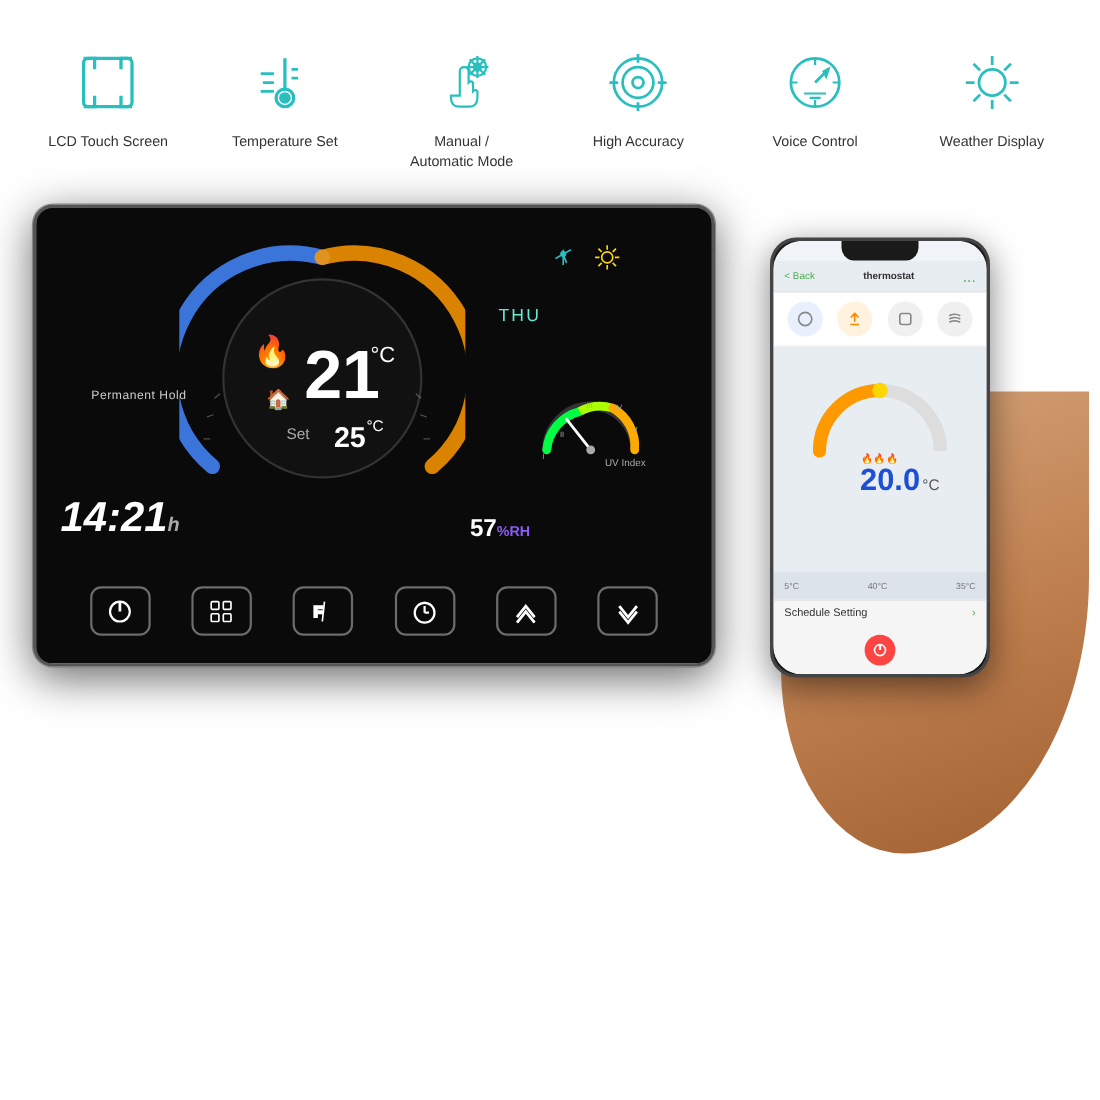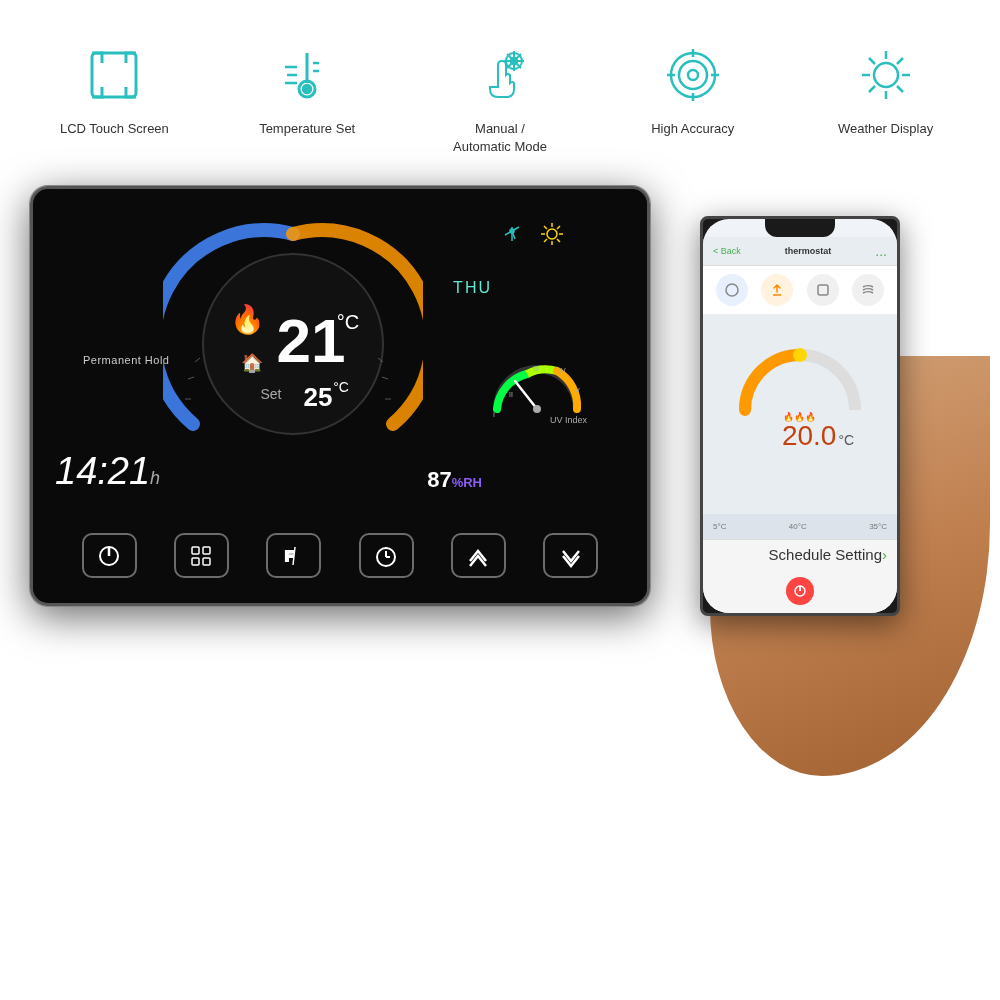--- a/index.html
+++ b/index.html
@@ -90,21 +90,21 @@
       padding-left: 28px;
     }
 
     
     .time-display {
       position: absolute;
       left: 22px;
       bottom: 110px;
       color: white;
       font-size: 38px;
-      font-weight: normal;
+      font-weight: bold;
       font-style: italic;
     }
     .time-unit {
       font-size: 18px;
       color: #aaa;
     }
 
     
     .day-label {
       position: absolute;
@@ -206,21 +206,21 @@
       border-radius: 0 0 60% 40%;
       z-index: 1;
     }
     .phone-frame {
       position: absolute;
       top: 0;
       left: 30px;
       width: 200px;
       height: 400px;
       background: #1a1a1a;
-      border-radius: 8px;
+      border-radius: 24px;
       border: 3px solid #444;
       box-shadow: 0 8px 30px rgba(0,0,0,0.5);
       z-index: 2;
       overflow: hidden;
     }
     .phone-screen {
       width: 100%;
       height: 100%;
       background: #f0f4f8;
       border-radius: 26px;
@@ -278,22 +278,22 @@
     .phone-gauge-area {
       background: #e8edf2;
       display: flex;
       flex-direction: column;
       align-items: center;
       padding: 10px;
       flex: 1;
     }
     .phone-temp-display {
       font-size: 28px;
-      font-weight: normal;
-      color: #c2410c;
+      font-weight: bold;
+      color: #1d4ed8;
       margin-top: 5px;
       margin-left: 36px;
     }
     .phone-temp-unit {
       font-size: 14px;
       color: #555;
     }
     .phone-gauge-svg {
       width: 140px;
       height: 100px;
@@ -302,23 +302,23 @@
       background: #dce3ea;
       padding: 6px 10px;
       font-size: 8px;
       color: #555;
       text-align: center;
     }
     .phone-schedule {
       background: #f5f5f5;
       padding: 6px 10px;
       display: flex;
-      justify-content: flex-end;
-      align-items: center;
-      font-size: 15px;
+      justify-content: space-between;
+      align-items: center;
+      font-size: 10px;
       color: #333;
       border-top: 1px solid #ddd;
     }
     .phone-power-btn {
       width: 28px;
       height: 28px;
       background: #ff4444;
       border-radius: 50%;
       display: flex;
       align-items: center;
@@ -387,20 +387,39 @@
         <circle cx="30" cy="30" r="5" stroke="#2abfbf" stroke-width="2.5" fill="none"></circle>
         <line x1="30" y1="4" x2="30" y2="12" stroke="#2abfbf" stroke-width="2.5"></line>
         <line x1="30" y1="48" x2="30" y2="56" stroke="#2abfbf" stroke-width="2.5"></line>
         <line x1="4" y1="30" x2="12" y2="30" stroke="#2abfbf" stroke-width="2.5"></line>
         <line x1="48" y1="30" x2="56" y2="30" stroke="#2abfbf" stroke-width="2.5"></line>
       </svg>
     </div>
     <span class="feature-label">High Accuracy</span>
   </div>
 
+  <div class="feature-item">
+    <div class="feature-icon">
+      <svg viewBox="0 0 60 60">
+
+        <circle cx="30" cy="30" r="22" stroke="#2abfbf" stroke-width="2.5" fill="none"></circle>
+        <line x1="30" y1="8" x2="30" y2="14" stroke="#2abfbf" stroke-width="2"></line>
+        <line x1="30" y1="46" x2="30" y2="52" stroke="#2abfbf" stroke-width="2"></line>
+        <line x1="8" y1="30" x2="14" y2="30" stroke="#2abfbf" stroke-width="2"></line>
+        <line x1="46" y1="30" x2="52" y2="30" stroke="#2abfbf" stroke-width="2"></line>
+
+        <line x1="30" y1="30" x2="42" y2="18" stroke="#2abfbf" stroke-width="2.5"></line>
+        <polygon points="42,18 38,20 40,24" fill="#2abfbf"></polygon>
+
+        <line x1="20" y1="40" x2="40" y2="40" stroke="#2abfbf" stroke-width="2"></line>
+        <line x1="25" y1="44" x2="35" y2="44" stroke="#2abfbf" stroke-width="2"></line>
+      </svg>
+    </div>
+    <span class="feature-label">Voice Control</span>
+  </div>
 
 
   <div class="feature-item">
     <div class="feature-icon">
       <svg viewBox="0 0 60 60">
         <circle cx="30" cy="30" r="12" stroke="#2abfbf" stroke-width="2.5" fill="none"></circle>
         <line x1="30" y1="6" x2="30" y2="14" stroke="#2abfbf" stroke-width="2.5"></line>
         <line x1="30" y1="46" x2="30" y2="54" stroke="#2abfbf" stroke-width="2.5"></line>
         <line x1="6" y1="30" x2="14" y2="30" stroke="#2abfbf" stroke-width="2.5"></line>
         <line x1="46" y1="30" x2="54" y2="30" stroke="#2abfbf" stroke-width="2.5"></line>
@@ -477,21 +496,21 @@
             <line x1="25" y1="165" x2="31" y2="163"></line>
             <line x1="32" y1="148" x2="37" y2="144"></line>
             <line x1="228" y1="185" x2="222" y2="185"></line>
             <line x1="225" y1="165" x2="219" y2="163"></line>
             <line x1="220" y1="148" x2="215" y2="144"></line>
           </g>
         </svg>
       </div>
 
       <div class="humidity-display">
-        <span>87</span><span class="humidity-unit">%RH</span>
+        <span>57</span><span class="humidity-unit">%RH</span>
       </div>
 
       <div class="uv-gauge">
         <svg viewBox="0 0 100 70" width="100" height="70">
 
           <path d="M 10 60 A 40 40 0 0 1 90 60" stroke="#333" stroke-width="8" fill="none"></path>
           <path d="M 10 60 A 40 40 0 0 1 40 25" stroke="#00ff44" stroke-width="8" fill="none" stroke-linecap="round"></path>
           <path d="M 40 25 A 40 40 0 0 1 70 22" stroke="#aaff00" stroke-width="8" fill="none"></path>
           <path d="M 70 22 A 40 40 0 0 1 90 60" stroke="#ffaa00" stroke-width="8" fill="none" stroke-linecap="round"></path>
 

